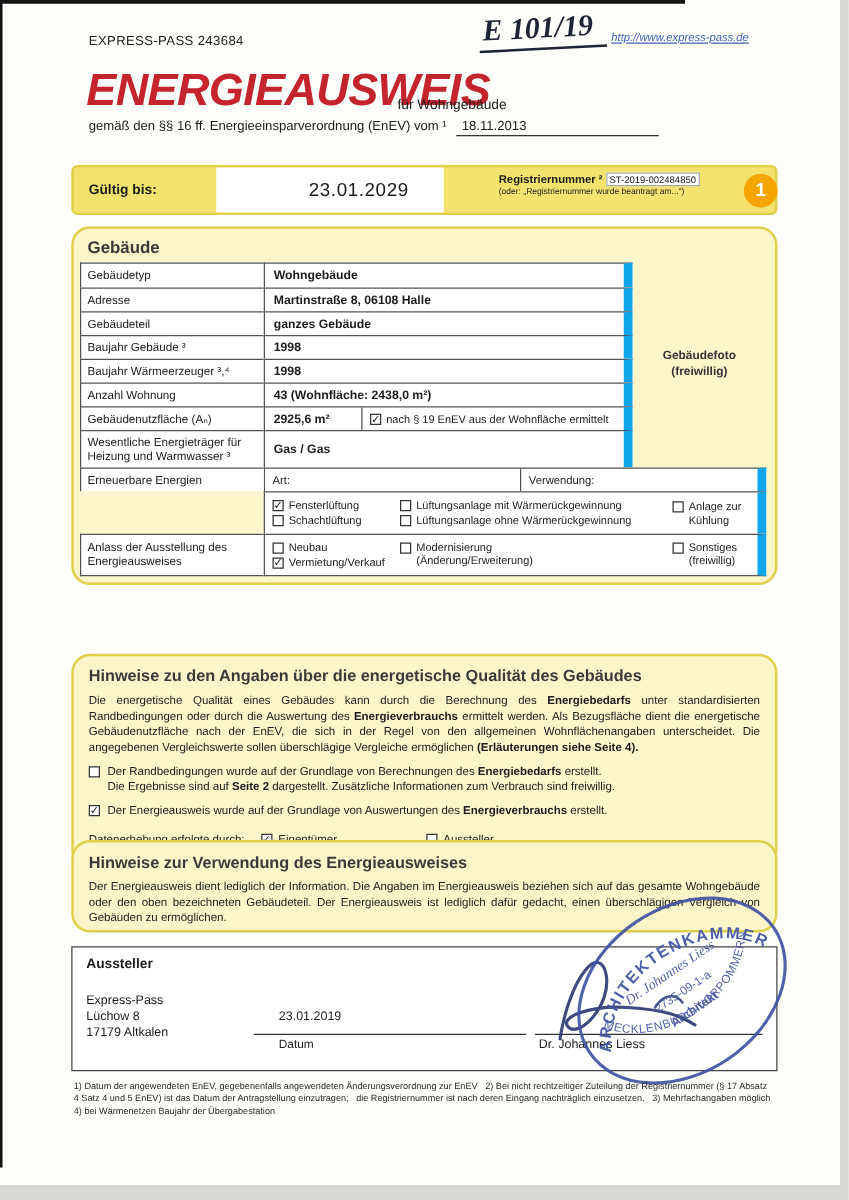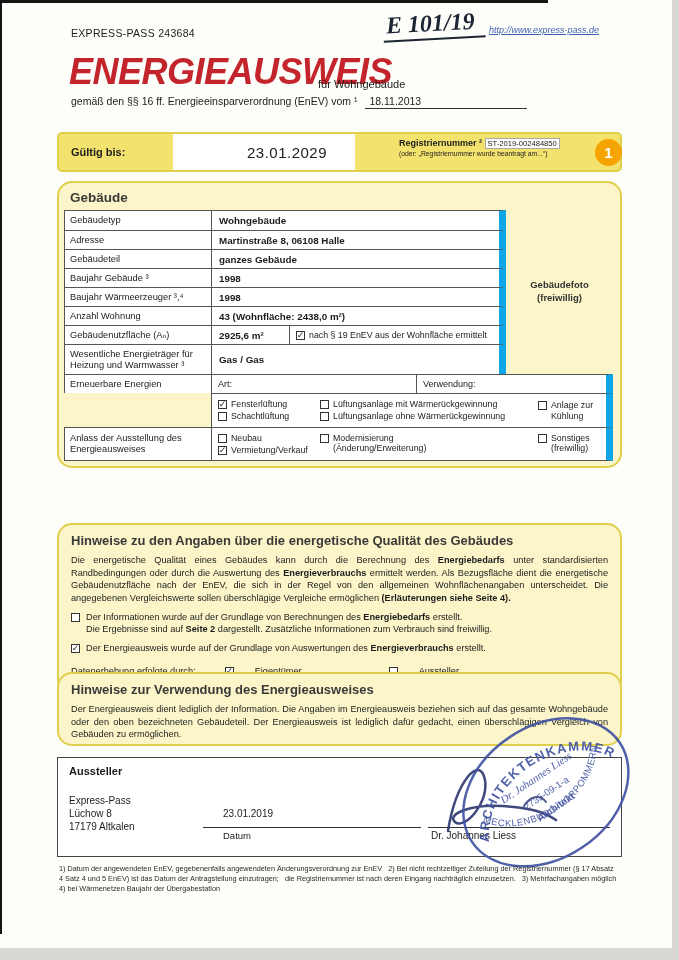--- a/index.html
+++ b/index.html
@@ -53,21 +53,21 @@
   .opt-cols { display:flex; width:100%; padding:0 6px; }
   .opt-col1 { width:102px; } .opt-col2 { width:218px; } .opt-col3 { flex:1; }
   .opt-col3.center { display:flex; align-items:center; }
   .opt-col3 .cbitem { max-width:86px; }
 
   .hints1 { top:487px; height:172px; padding:8px 12px;margin-top:36px; }
   .hints2 { top:672px; height:74px; padding:8px 12px; }
   .hint-title { font-size:13px; font-weight:bold; color:#3a3a38; margin-bottom:6px; }
   .hint-intro, .hint-text { font-size:9.2px; line-height:1.38; text-align:justify; }
   .opt { display:flex; gap:6px; margin-top:7px; font-size:9.2px; line-height:1.3; }
-  .dataline { display:flex; align-items:center; gap:21px; margin-top:11px; font-size:9.2px; }
+  .dataline { display:flex; align-items:center; gap:5px; margin-top:11px; font-size:9.2px; }
   .dataline .gap2 { margin-left:66px; }
 
   .issuer-box { position:absolute; left:57px; top:757px; width:565px; height:100px; background:#fff; border:1.5px solid #444; }
   .issuer-title { position:absolute; left:11px; top:7px; font-size:11px; font-weight:bold; }
   .issuer-addr { position:absolute; left:11px; top:36px; font-size:10px; line-height:1.3; }
   .issue-date { position:absolute; left:165px; top:50px; font-size:10px; }
   .date-line { position:absolute; left:145px; top:69px; width:218px; border-bottom:1px solid #333; }
   .date-label { position:absolute; left:165px; top:72px; font-size:9.5px; }
   .name-line { position:absolute; left:370px; top:69px; width:182px; border-bottom:1px solid #333; }
   .issuer-name { position:absolute; left:373px; top:72px; font-size:10px; }
@@ -239,21 +239,21 @@
 
   <section class="ybox hints1">
     <h2 class="hint-title">Hinweise zu den Angaben über die energetische Qualität des Gebäudes</h2>
     <p class="hint-intro"><span>Die energetische Qualität eines Gebäudes kann durch die Berechnung des </span><b>Energiebedarfs</b><span> unter standardisierten Randbedingungen oder durch die Auswertung des </span><b>Energieverbrauchs</b><span> ermittelt werden. Als Bezugsfläche dient die energetische Gebäudenutzfläche nach der EnEV, die sich in der Regel von den allgemeinen Wohnflächenangaben unterscheidet. Die angegebenen Vergleichswerte sollen überschlägige Vergleiche ermöglichen </span><b>(Erläuterungen siehe Seite 4).</b></p>
 
     <div class="opt">
       <span class="cb">
           <span class="cbmark"></span>
         </span>
       <div>
-        <div><span>Der Informationen wurde auf der Grundlage von Berechnungen des </span><b>Energiebedarfs</b><span> erstellt.</span></div>
+        <div><span>Der Randbedingungen wurde auf der Grundlage von Berechnungen des </span><b>Energiebedarfs</b><span> erstellt.</span></div>
         <div><span>Die Ergebnisse sind auf </span><b>Seite 2</b><span> dargestellt. Zusätzliche Informationen zum Verbrauch sind freiwillig.</span></div>
       </div>
     </div>
 
     <div class="opt">
       <span class="cb">
           <span class="cbmark">✓</span>
         </span>
       <div>
         <div><span>Der Energieausweis wurde auf der Grundlage von Auswertungen des </span><b>Energieverbrauchs</b><span> erstellt.</span></div>

